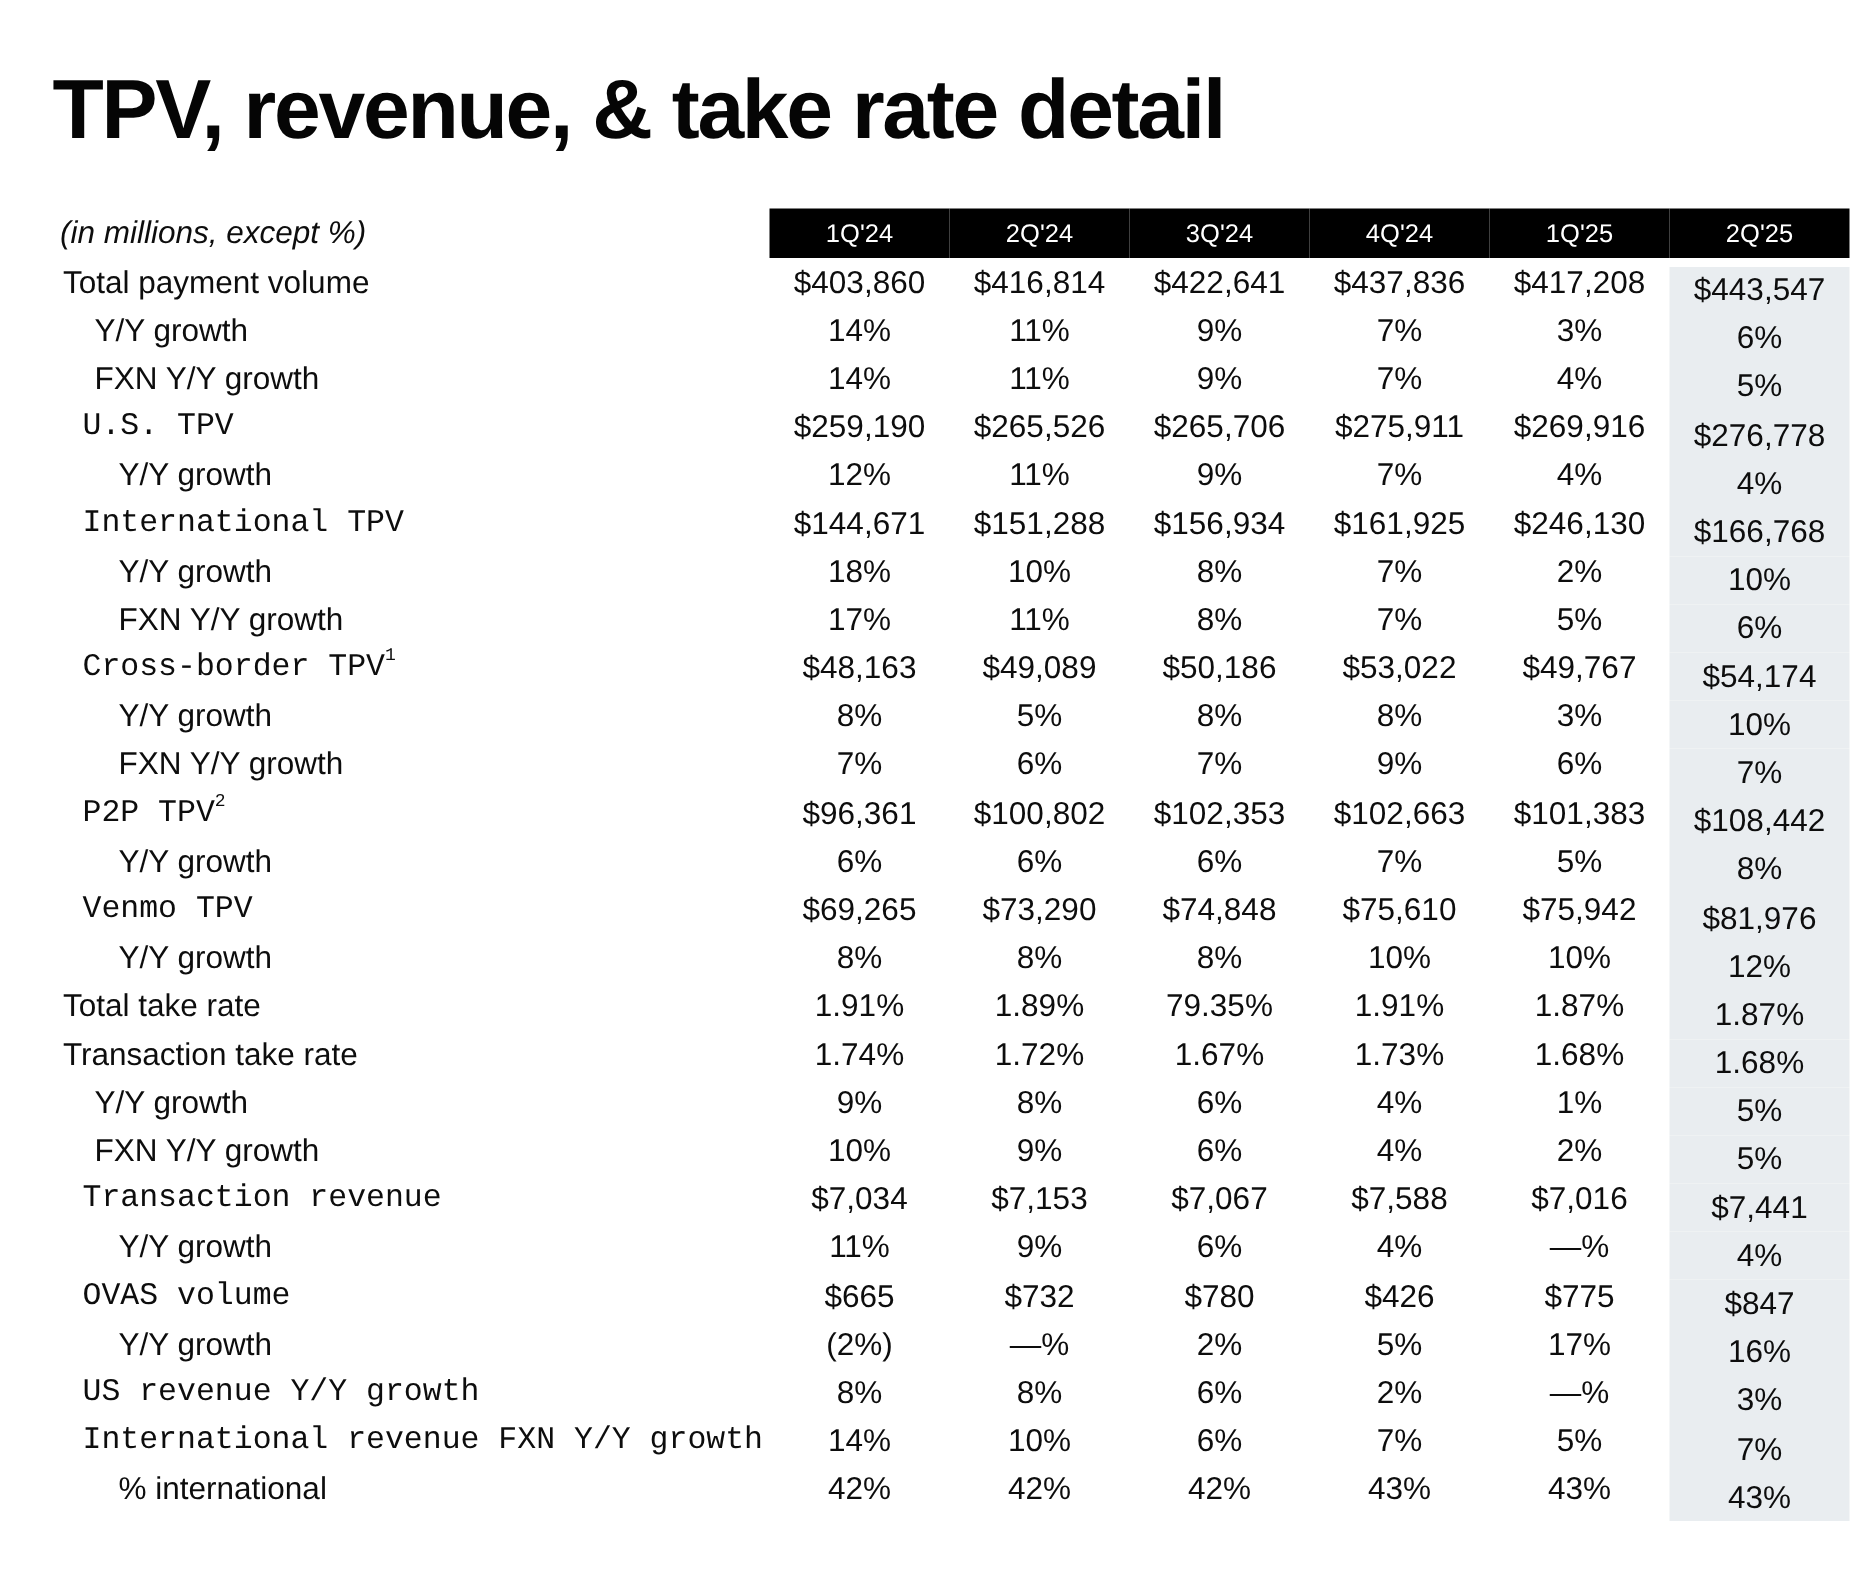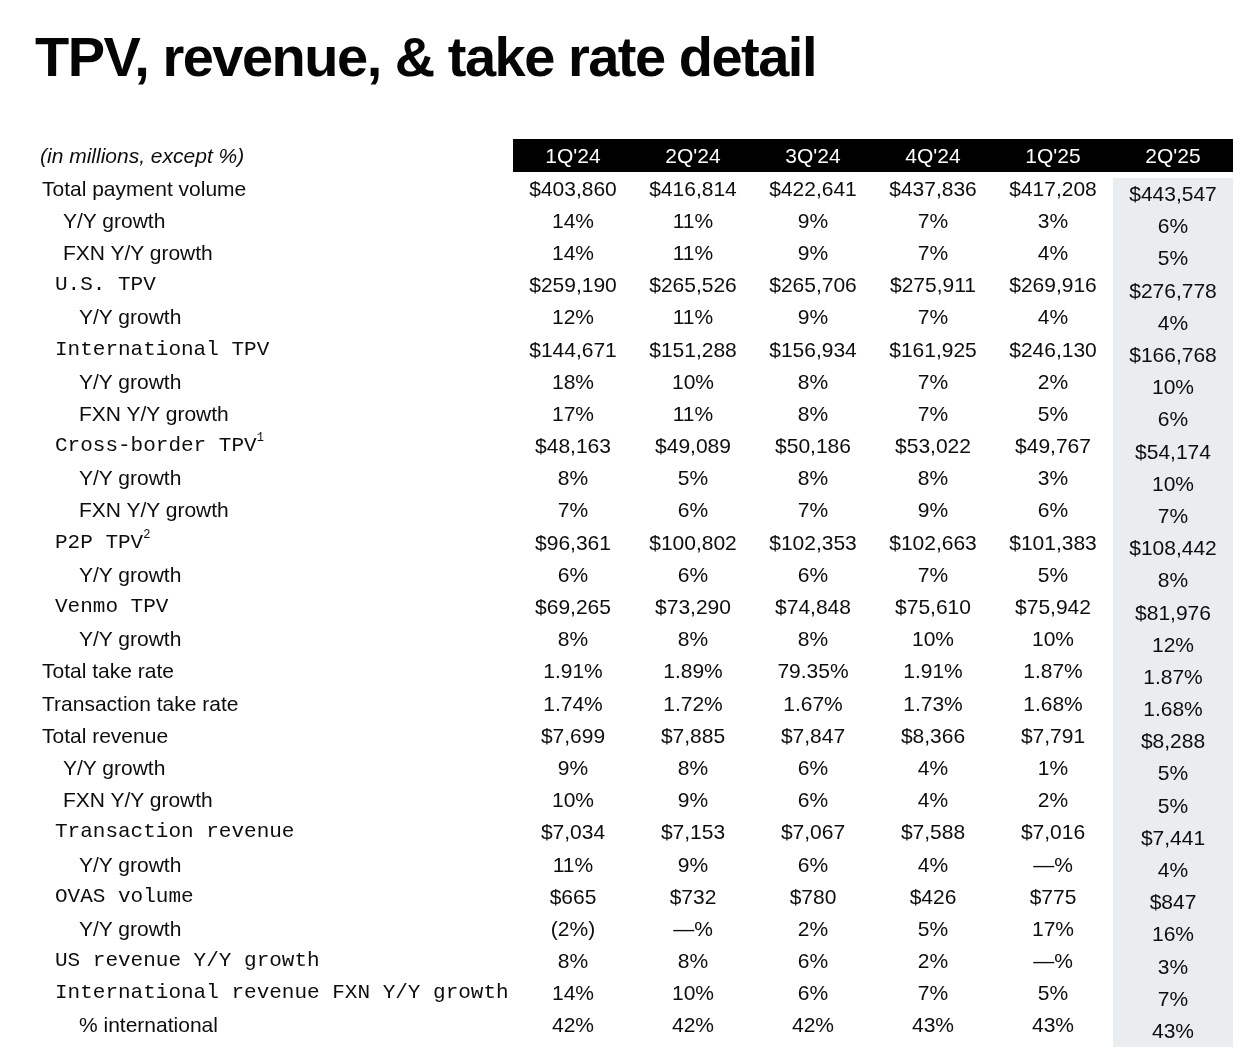--- a/index.html
+++ b/index.html
@@ -14,21 +14,21 @@
   }
   .page {
     position: relative;
     width: 1250px;
     height: 1062px;
   }
   h1.title {
     margin: 0;
     position: absolute;
     left: 35px;
-    top: 24px;
+    top: 40px;
     font-size: 56px;
     font-weight: 800;
     letter-spacing: -1.5px;
     color: #050505;
     white-space: nowrap;
   }
   .table {
     position: absolute;
     left: 38px;
     top: 139px;
@@ -57,21 +57,21 @@
   .qcell {
     height: 100%;
     display: flex;
     align-items: center;
     justify-content: center;
     text-align: center;
   }
   .qhead {
     background: var(--header-bg, #000000);
     color: var(--header-text, #ffffff);
-    font-size: 21px;
+    font-size: 17px;
   }
   .hl { background: var(--hl-bg, #e9edf0); margin-top: 11px; }
   .indent-0 { padding-left: 4px; }
   .indent-1 { padding-left: 17px; font-family: Liberation Mono, monospace; }
   .indent-2 { padding-left: 25px; }
   .indent-3 { padding-left: 41px; }
   sup.fn {
     font-size: 12px;
     line-height: 0;
     vertical-align: super;
@@ -241,29 +241,20 @@
       <div class="trow">
         <div class="cell label indent-0"><span>Transaction take rate</span></div>
         <div class="cell qcell">1.74%</div>
         <div class="cell qcell">1.72%</div>
         <div class="cell qcell">1.67%</div>
         <div class="cell qcell">1.73%</div>
         <div class="cell qcell">1.68%</div>
         <div class="cell qcell hl">1.68%</div>
       </div>
       <div class="trow">
-        <div class="cell label indent-0"><span>Total revenue</span></div>
-        <div class="cell qcell">$7,699</div>
-        <div class="cell qcell">$7,885</div>
-        <div class="cell qcell">$7,847</div>
-        <div class="cell qcell">$8,366</div>
-        <div class="cell qcell">$7,791</div>
-        <div class="cell qcell hl">$8,288</div>
-      </div>
-      <div class="trow">
         <div class="cell label indent-2"><span>Y/Y growth</span></div>
         <div class="cell qcell">9%</div>
         <div class="cell qcell">8%</div>
         <div class="cell qcell">6%</div>
         <div class="cell qcell">4%</div>
         <div class="cell qcell">1%</div>
         <div class="cell qcell hl">5%</div>
       </div>
       <div class="trow">
         <div class="cell label indent-2"><span>FXN Y/Y growth</span></div>

